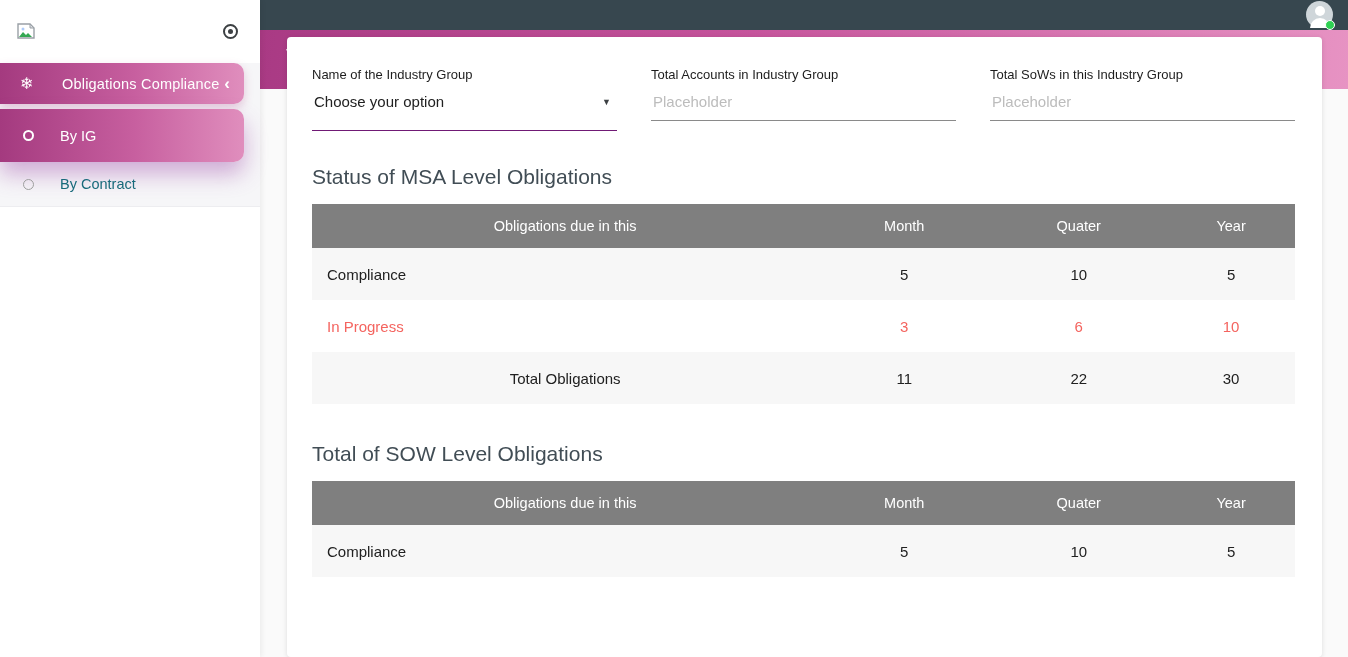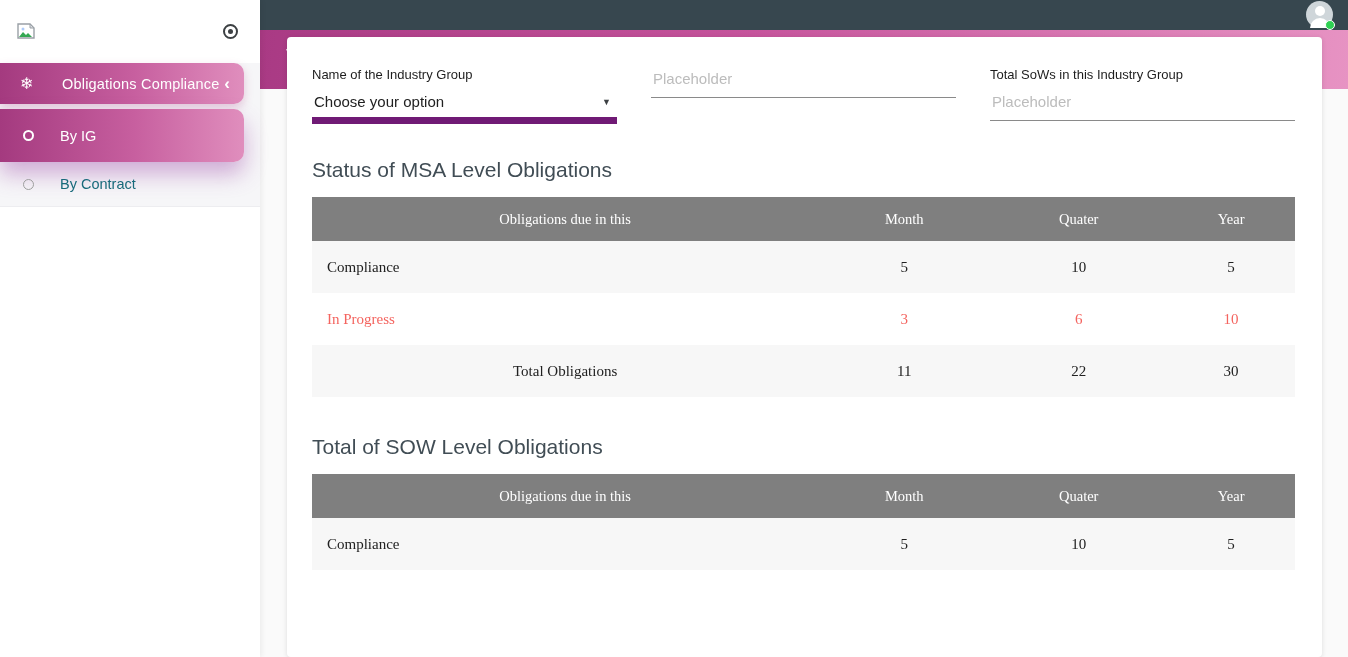--- a/index.html
+++ b/index.html
@@ -54,32 +54,32 @@
   .banner h1 { color:#fbeaf4; font-size:19px; font-weight:normal; letter-spacing:.3px; }
 
   .content { flex:1; padding:0 26px 0 27px; }
   .card { background:#fff; border-radius:4px; margin-top:-52px; position:relative; z-index:2;
           box-shadow:0 1px 5px rgba(0,0,0,.12); padding:30px 27px 40px 25px; min-height:620px; }
 
   .form-row { display:flex; gap:34px; }
   .field { flex:1; }
   .field-label { font-size:13px; color:#1d1d1d; margin-bottom:8px; }
   .select-box { display:flex; align-items:center; justify-content:space-between;
-                border-bottom:7px solid #701a75; padding:3px 2px 7px 2px; cursor:pointer; }
+                border-bottom:1px solid #701a75; padding:3px 2px 20px 2px; cursor:pointer; }
   .select-value { font-size:15px; color:#212121; }
   .select-arrow { font-size:9px; color:#3c4043; margin-right:4px; }
   .text-input { width:100%; border:none; border-bottom:1px solid #8a8a8a; outline:none;
                 font-size:15px; color:#212121; padding:3px 2px 10px 2px; background:transparent;
                 font-family:"Liberation Sans", sans-serif; }
   .text-input::placeholder { color:#bcbcbc; opacity:1; }
 
   .section-title { font-size:21px; font-weight:normal; color:#414d55; margin-top:38px; }
   .section-title.first { margin-top:34px; }
 
-  table { width:100%; border-collapse:collapse; margin-top:15px; table-layout:fixed;font-family:Liberation Serif, serif; }
+  table { width:100%; border-collapse:collapse; margin-top:15px; table-layout:fixed; }
   col.c1 { width:51.5%; } col.c2 { width:17.5%; } col.c3 { width:18%; } col.c4 { width:13%; }
   thead th { background:#7f7f7f; color:#fff; font-weight:normal; font-size:14.5px;
              height:44px; text-align:center; }
   tbody td { height:52px; font-size:15px; color:#212121; text-align:center; }
   tbody tr:nth-child(odd) { background:#f7f7f7; }
   tbody tr:nth-child(even) { background:#fff; }
   td.lbl-left { text-align:left; padding-left:15px; }
   tr.red td { color:#f4645f; }
 </style>
 </head>
@@ -139,20 +139,21 @@
 
         <div class="form-row">
           <div class="field">
             <div class="field-label">Name of the Industry Group</div>
             <div class="select-box">
               <span class="select-value">Choose your option</span>
               <span class="select-arrow">▼</span>
             </div>
           </div>
           <div class="field">
+            <div class="field-label">Total Accounts in Industry Group</div>
             <input class="text-input" type="text" placeholder="Placeholder" style="">
           </div>
           <div class="field">
             <div class="field-label">Total SoWs in this Industry Group</div>
             <input class="text-input" type="text" placeholder="Placeholder" style="">
           </div>
         </div>
 
         <h2 class="section-title first">Status of MSA Level Obligations</h2>
         <table>

